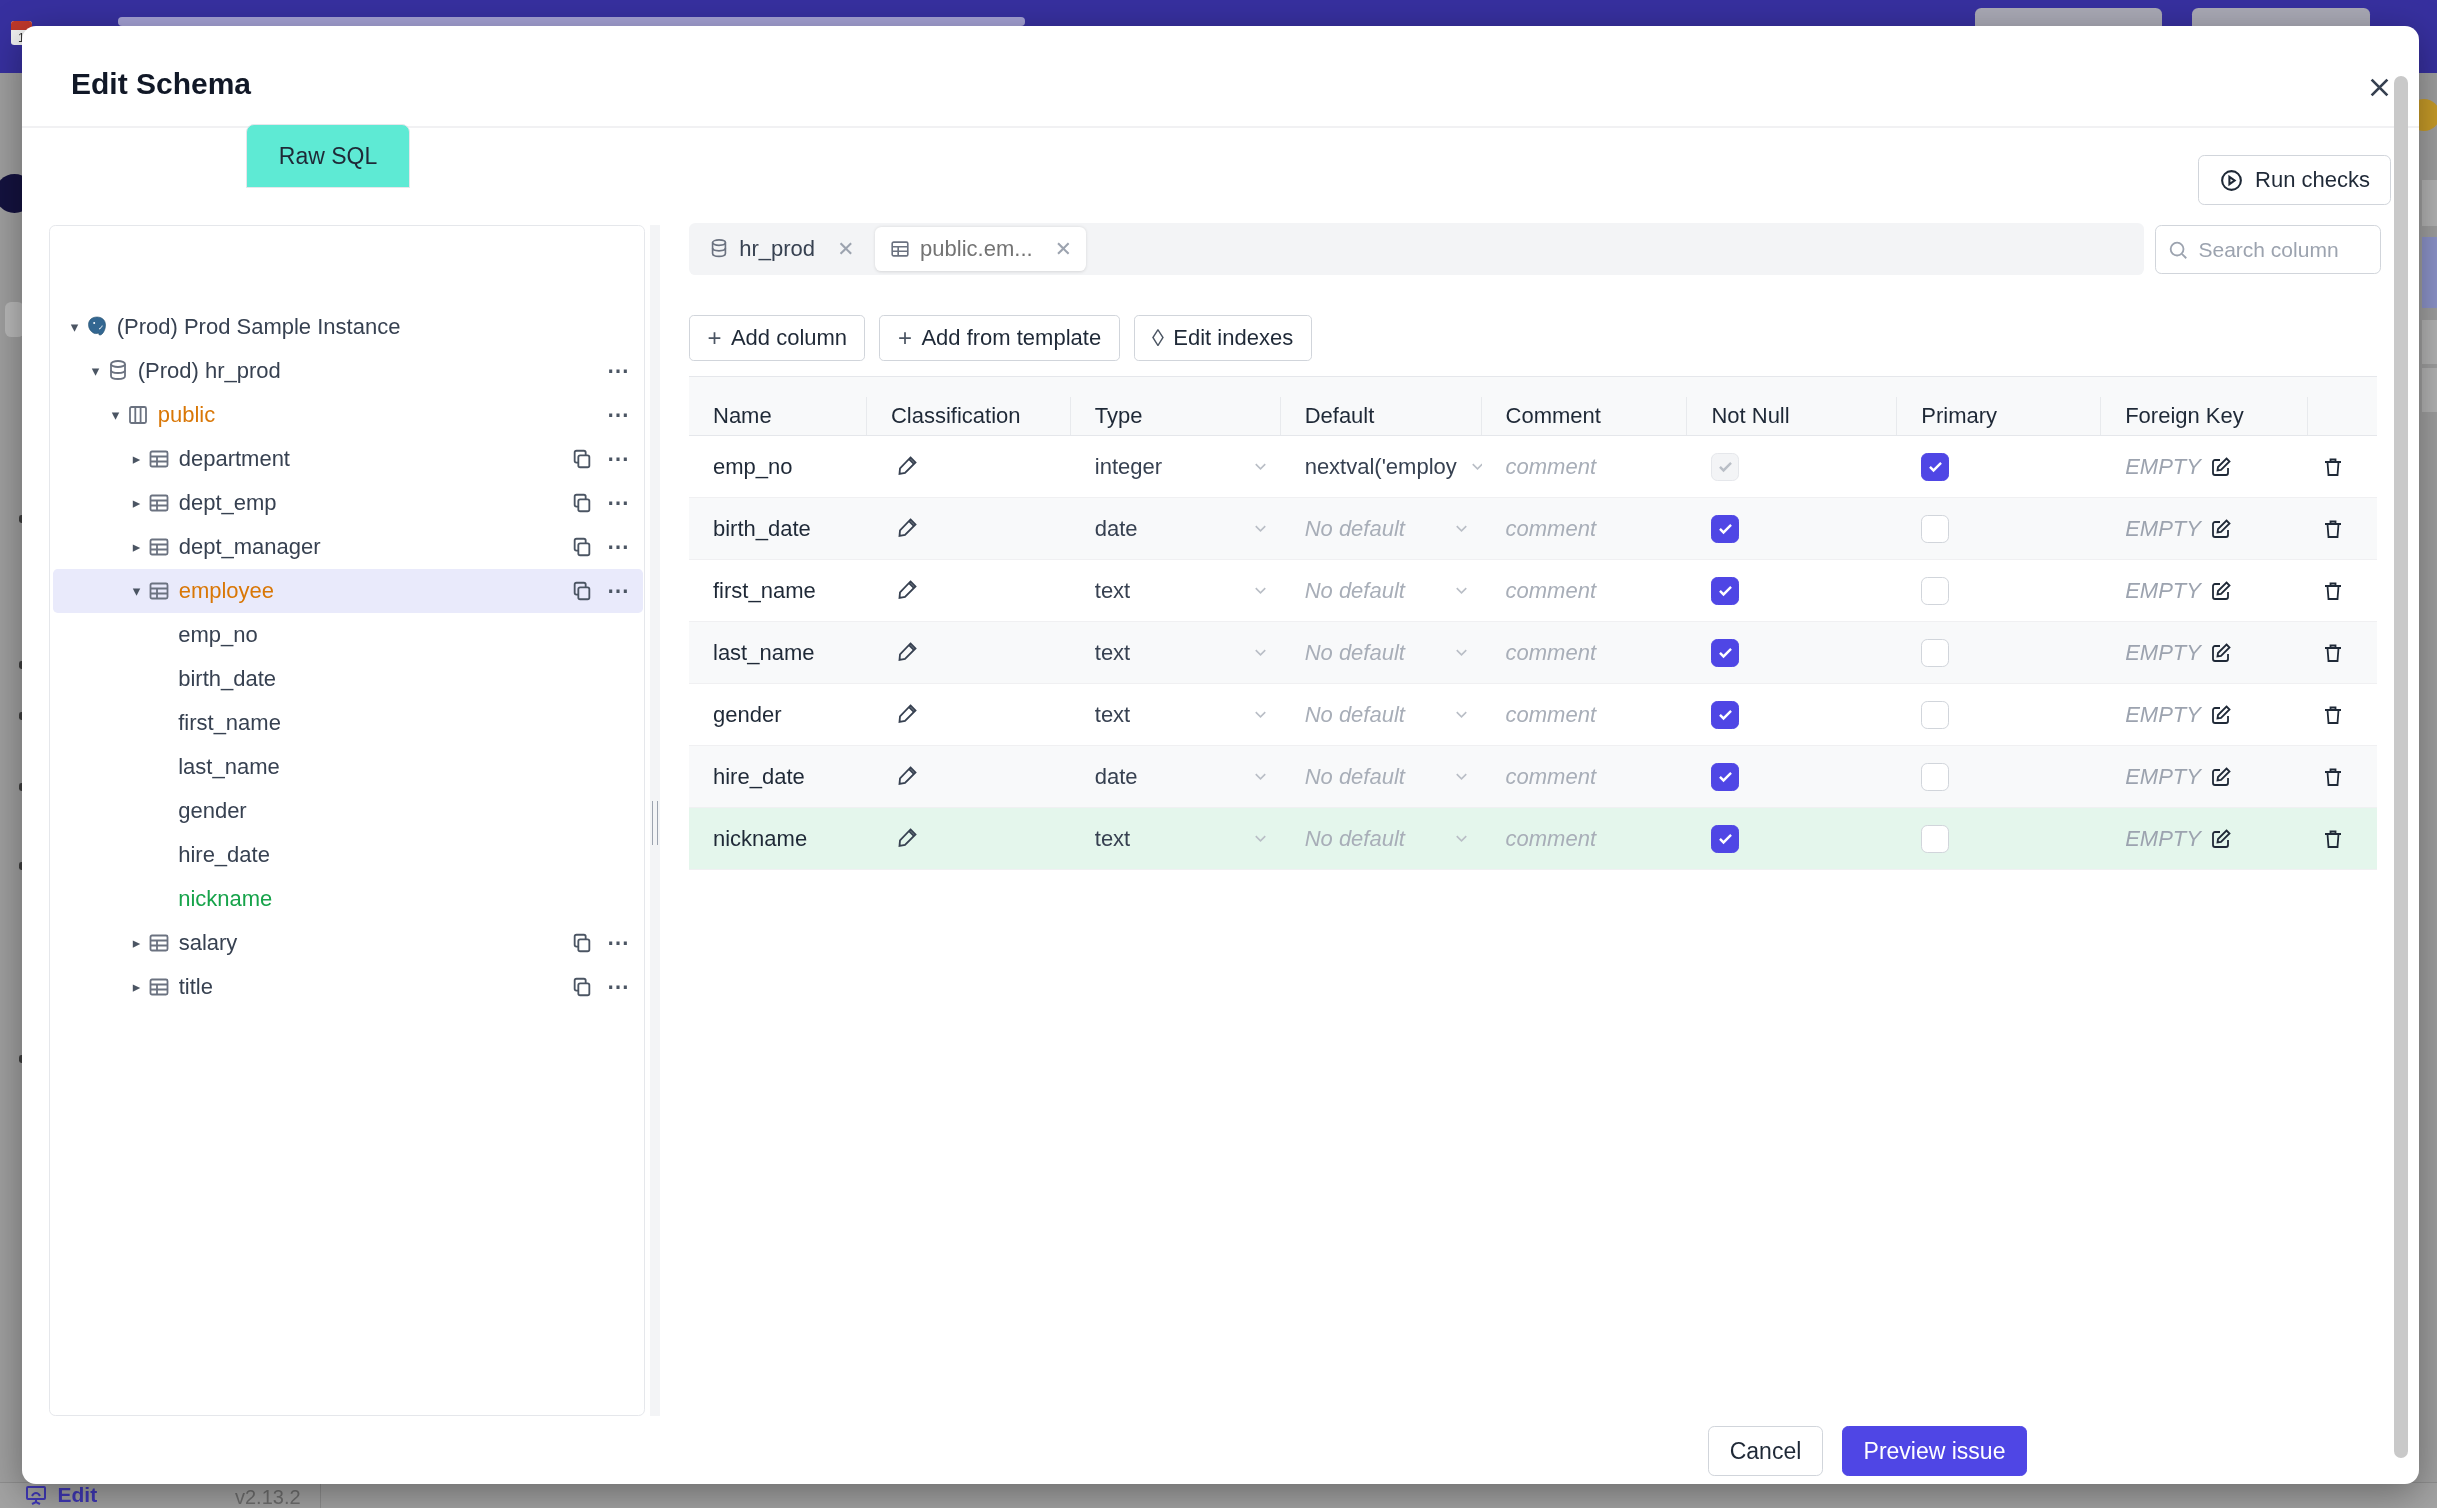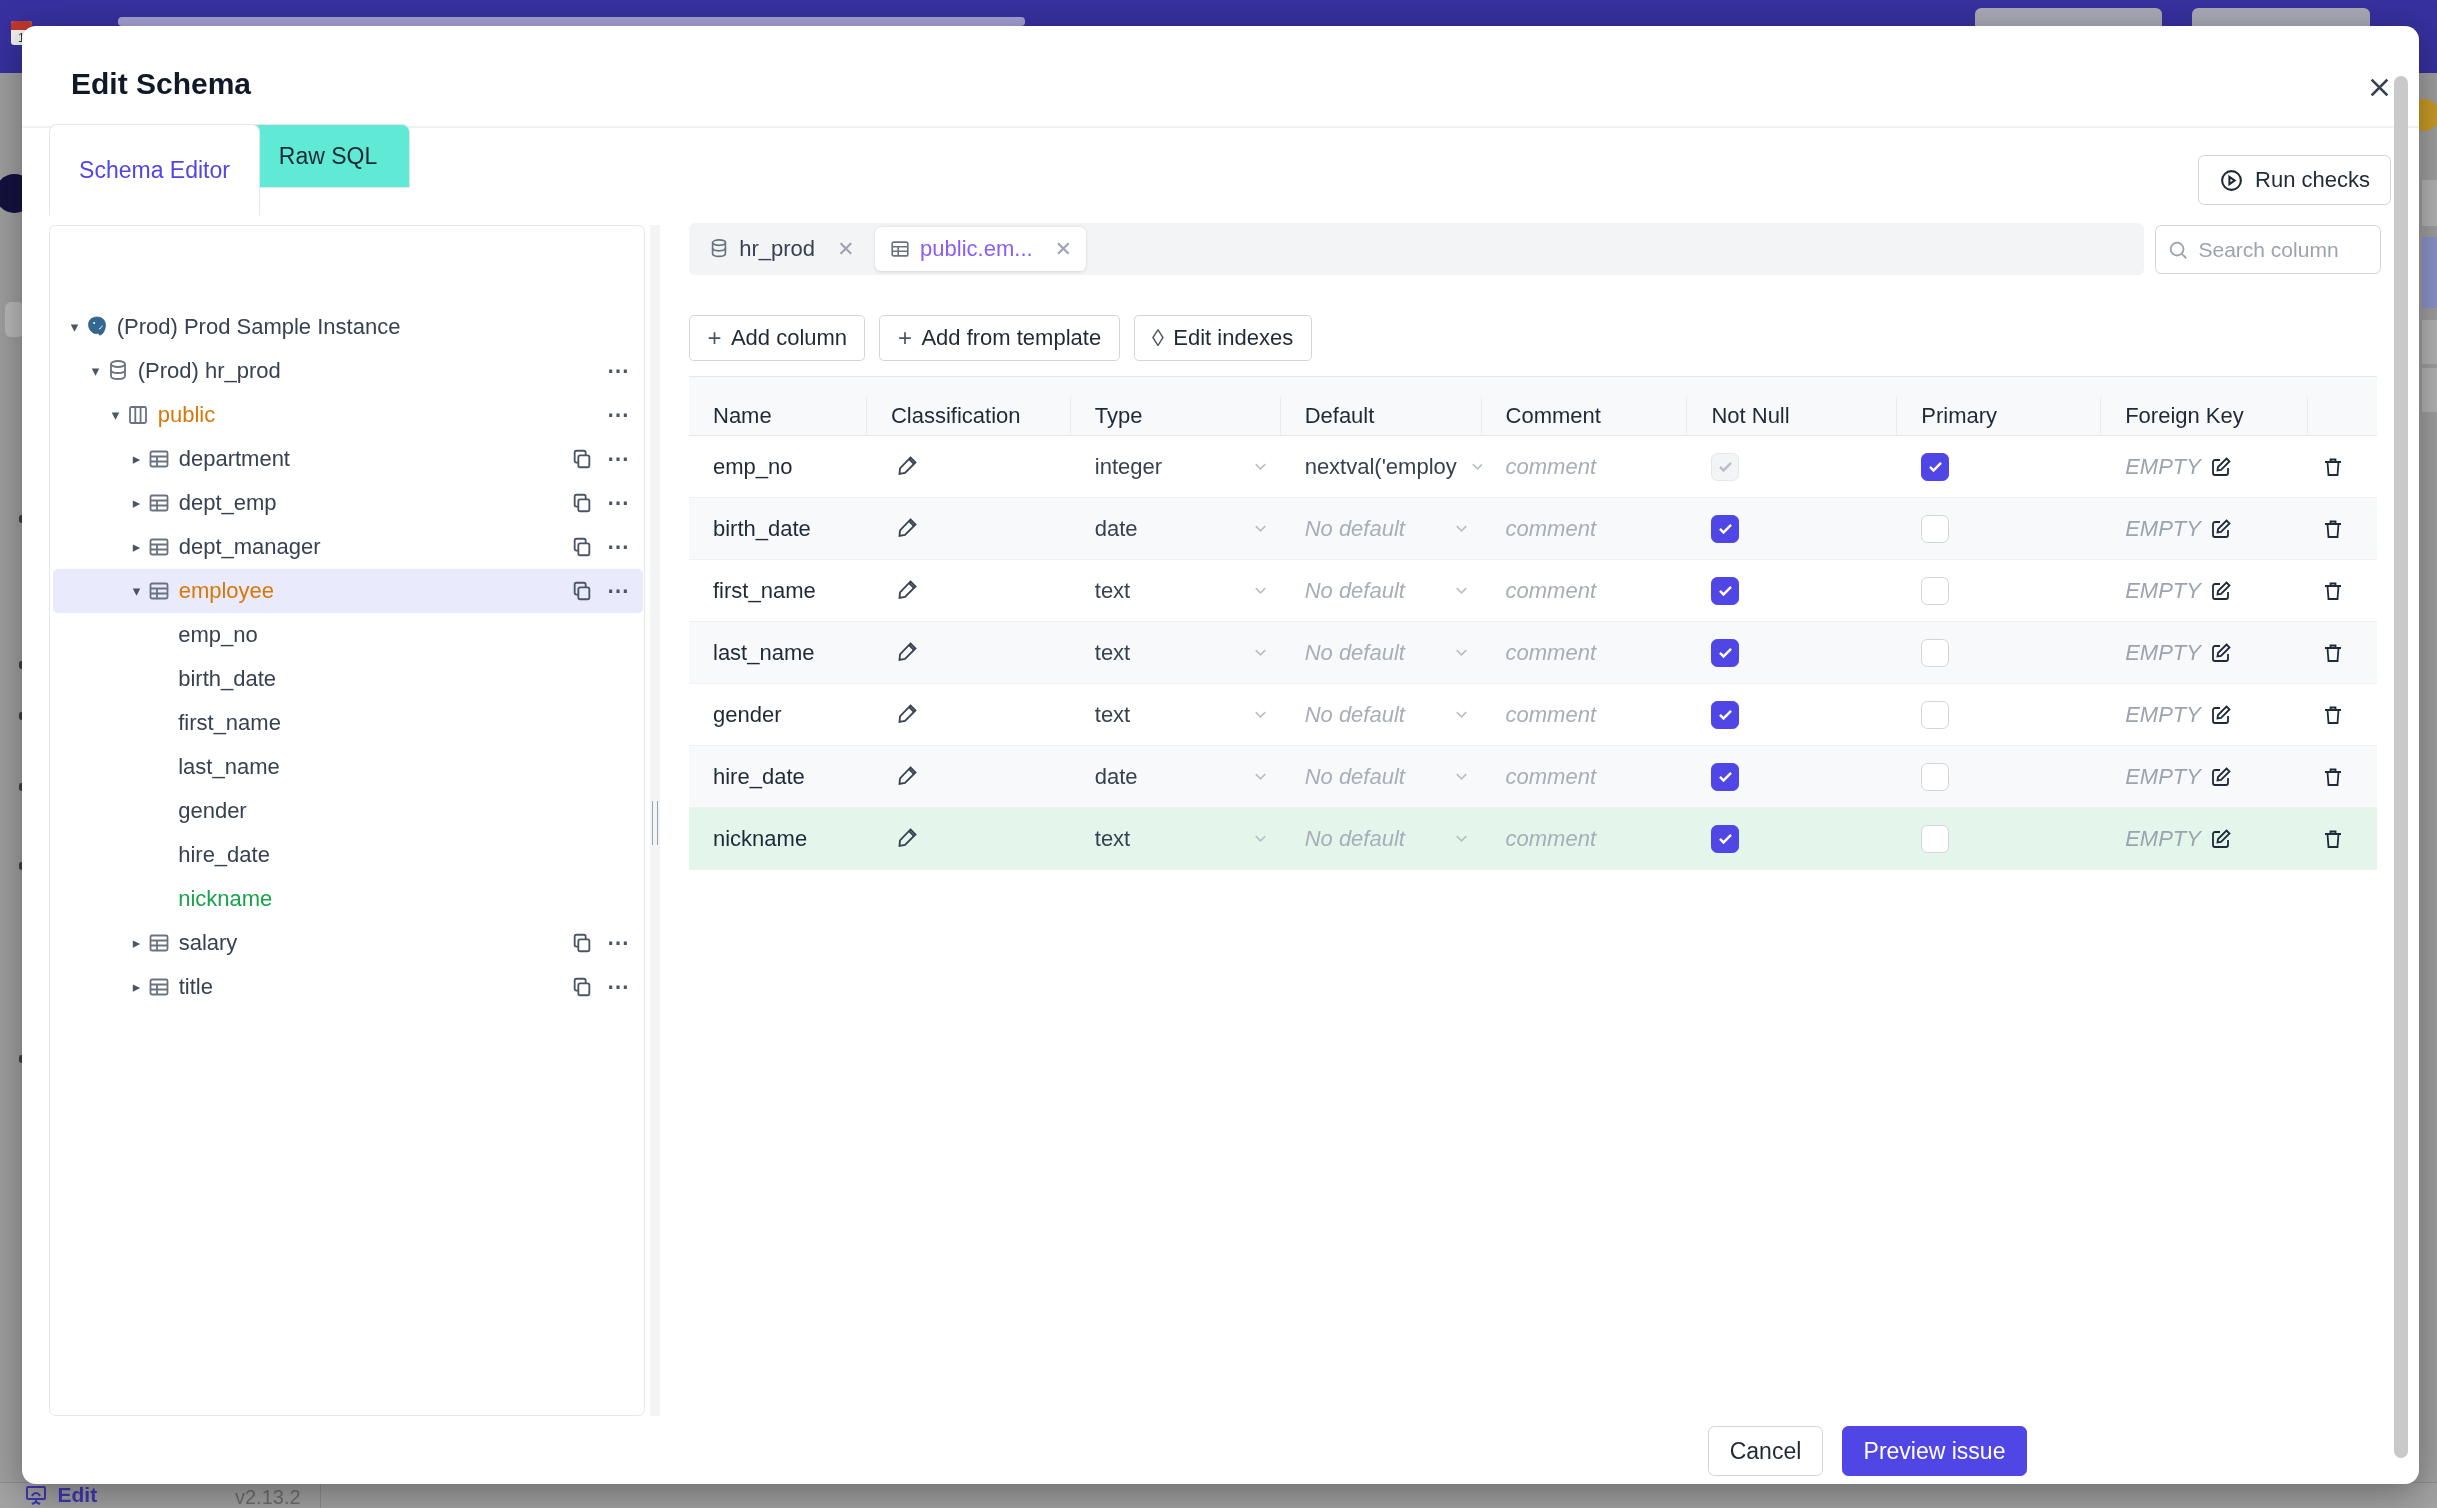--- a/index.html
+++ b/index.html
@@ -62,21 +62,21 @@
   .tree-trailing svg { width:22px; height:22px; stroke:#4b5563; fill:none; stroke-width:2; }
   .tree-dots { color:#4b5563; font-size:22px; letter-spacing:1.6px; font-weight:700; line-height:8px; }
 
   .panel-splitter { position:absolute; left:628px; top:199px; width:9.5px; height:1191px; background:#f3f4f6; }
   .splitter-handle { position:absolute; left:1.6px; top:576px; width:6.3px; height:44px; border-left:1.6px solid #9ca3af; border-right:1.6px solid #9ca3af; }
 
   
   .chip-strip { position:absolute; left:667px; top:197px; width:1455px; height:52px; background:#f3f4f6; border-radius:6.3px; display:flex; align-items:center; padding:0 4.7px; gap:6.3px; }
   .chip { display:flex; align-items:center; gap:9.5px; height:44px; padding:0 14px; border-radius:6.3px; font-size:22px; color:#374151; cursor:pointer; }
   .chip.active { background:#ffffff; box-shadow:0 0.8px 3.2px rgba(0,0,0,.12); }
-  .chip.active .chip-label { color:#8b5cf6; }
+  .chip.active .chip-label { color:#737373; }
   .chip .chip-x { color:#9ca3af; font-size:20.5px; margin-left:12.6px; cursor:pointer; }
   .chip svg { width:22px; height:22px; }
   .col-search { position:absolute; left:2133px; top:199px; width:226px; height:49px; border:0.8px solid #d1d5db; border-radius:6.3px;
                 display:flex; align-items:center; gap:9.5px; padding:0 11px; color:#9ca3af; font-size:21px; background:#fff; }
   .col-search svg { width:22px; height:22px; stroke:#9ca3af; stroke-width:2; fill:none; flex:0 0 auto; }
 
   .toolbar { position:absolute; left:667px; top:289px; display:flex; gap:14px; }
   .tbtn { height:46px; border:0.8px solid #d1d5db; border-radius:4.7px; background:#fff; display:flex; align-items:center; gap:9.5px;
           padding:0 17.4px; font-size:22px; color:#1f2937; cursor:pointer; }
   .tbtn .glyph { font-size:24px; color:#4b5563; }
@@ -160,21 +160,20 @@
 
   <div class="modal">
     <div class="modal-title">Edit Schema</div>
     <div class="modal-close">
       <svg viewBox="0 0 24 24" fill="none">
           <path d="M5 5l14 14M19 5L5 19"></path>
         </svg>
     </div>
     <div class="modal-divider"></div>
 
-    <div class="tab active">Schema Editor</div>
     <div class="tab inactive">Raw SQL</div>
 
     <div class="run-checks">
       <svg width="25" height="25" viewBox="0 0 24 24" fill="none" stroke="#1f2937" stroke-width="2">
           <circle cx="12" cy="12" r="9"></circle>
           <path d="M10 8.5l5 3.5-5 3.5z"></path>
         </svg>
       <span>Run checks</span>
     </div>
 

